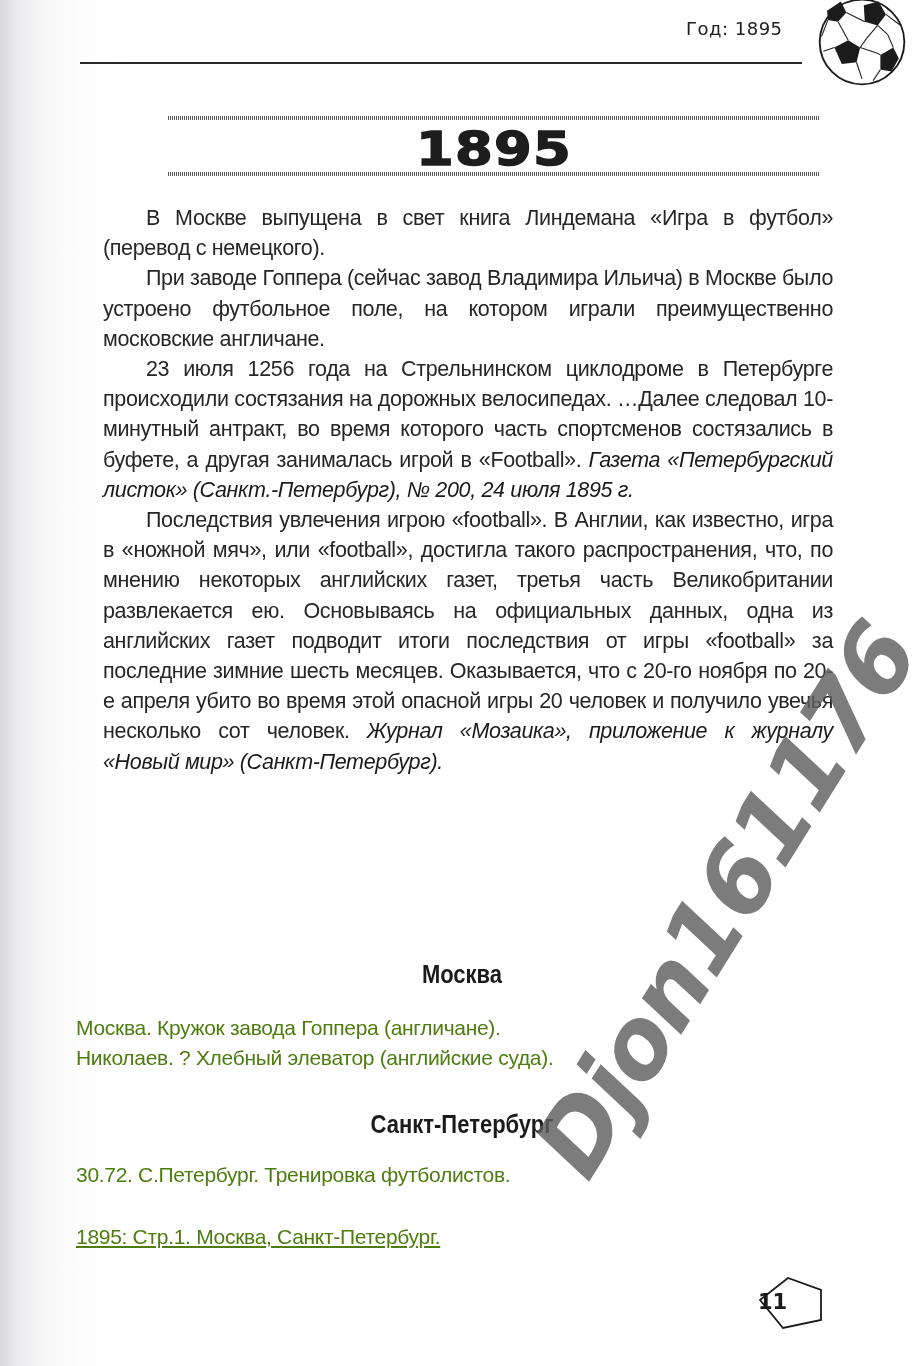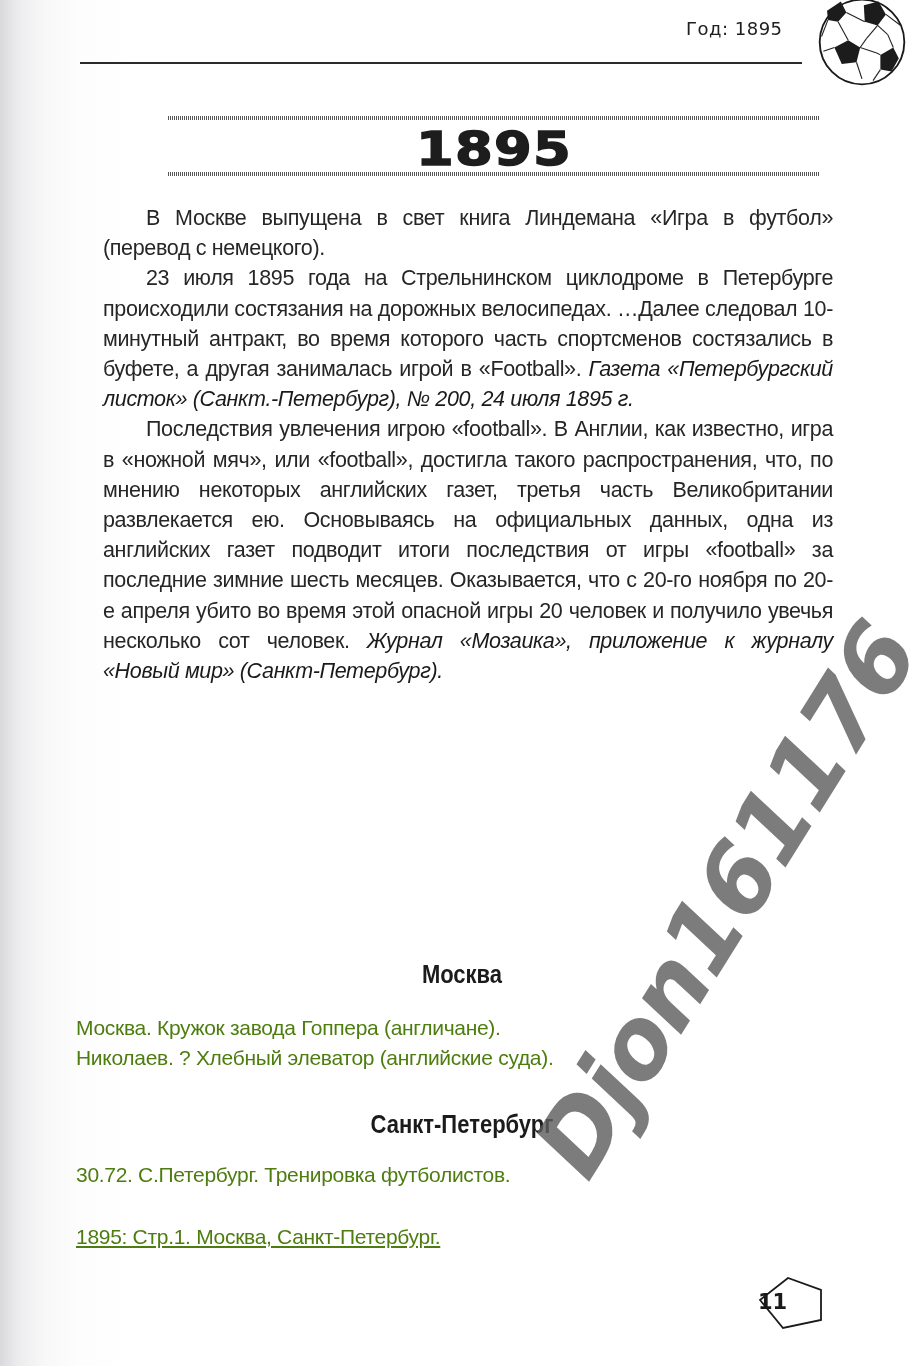--- a/index.html
+++ b/index.html
@@ -97,21 +97,24 @@
   <div class="dotted-rule top"></div>
   <div class="year-title">1895</div>
   <div class="dotted-rule bottom"></div>
 </div>
 
 <div class="body-text">
   <p class="para">
     <span>В Москве выпущена в свет книга Линдемана «Игра в футбол» (перевод с немецкого).</span>
   </p>
   <p class="para">
-    <span>23 июля 1895 года на Стрельнинском циклодроме в Петербурге происходили состязания на дорожных велосипедах. …Далее следовал 10-минутный антракт, во время которого часть спортсменов состязались в буфете, а другая занималась игрой в «Football».</span>
+    <span>При заводе Гоппера (сейчас завод Владимира Ильича) в Москве было устроено футбольное поле, на котором играли преимущественно московские англичане.</span>
+  </p>
+  <p class="para">
+    <span>23 июля 1256 года на Стрельнинском циклодроме в Петербурге происходили состязания на дорожных велосипедах. …Далее следовал 10-минутный антракт, во время которого часть спортсменов состязались в буфете, а другая занималась игрой в «Football».</span>
     <span class="src">Газета «Петербургский листок» (Санкт.-Петербург), № 200, 24 июля 1895 г.</span>
   </p>
   <p class="para">
     <span>Последствия увлечения игрою «football». В Англии, как известно, игра в «ножной мяч», или «football», достигла такого распространения, что, по мнению некоторых английских газет, третья часть Великобритании развлекается ею. Основываясь на официальных данных, одна из английских газет подводит итоги последствия от игры «football» за последние зимние шесть месяцев. Оказывается, что с 20-го ноября по 20-е апреля убито во время этой опасной игры 20 человек и получило увечья несколько сот человек.</span>
     <span class="src">Журнал «Мозаика», приложение к журналу «Новый мир» (Санкт-Петербург).</span>
   </p>
 </div>
 
 <div class="section-heading" style="top:960px;">Москва</div>
 <div class="entry" style="top:1016px;">Москва. Кружок завода Гоппера (англичане).</div>

